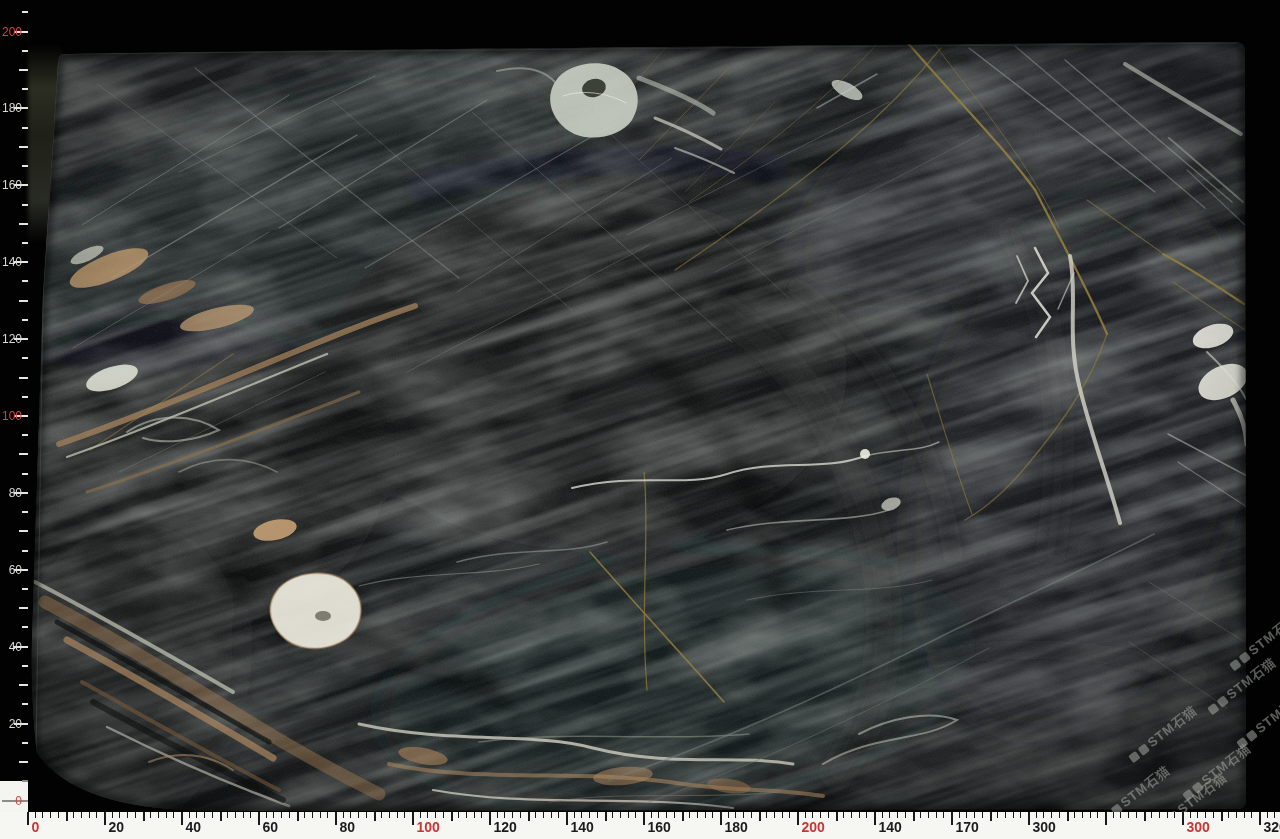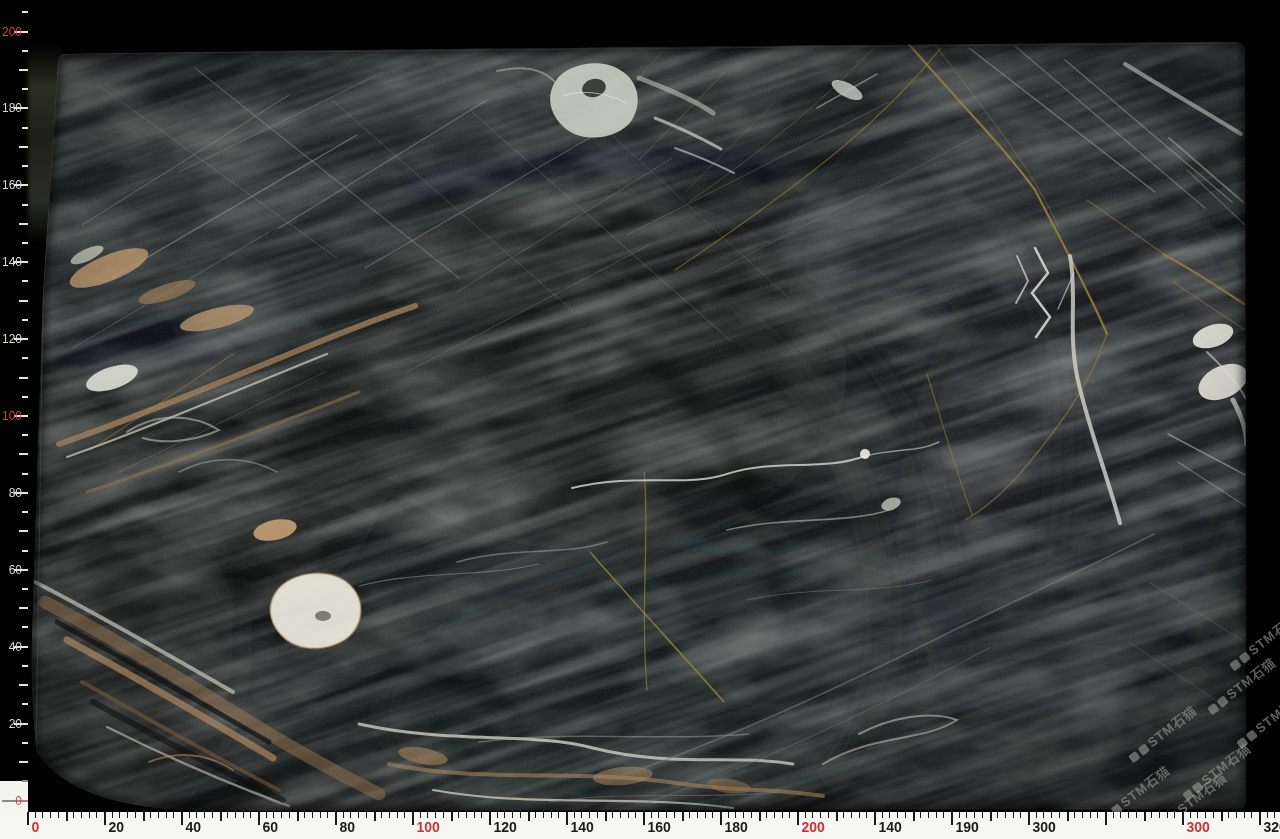--- a/index.html
+++ b/index.html
@@ -493,20 +493,20 @@
       <div class="hlabel" style="left: 185.5px; color: rgb(28, 28, 28);">40</div>
       <div class="hlabel" style="left: 262.5px; color: rgb(28, 28, 28);">60</div>
       <div class="hlabel" style="left: 339.5px; color: rgb(28, 28, 28);">80</div>
       <div class="hlabel" style="left: 416.5px; color: rgb(204, 52, 52);">100</div>
       <div class="hlabel" style="left: 493.5px; color: rgb(28, 28, 28);">120</div>
       <div class="hlabel" style="left: 570.5px; color: rgb(28, 28, 28);">140</div>
       <div class="hlabel" style="left: 647.5px; color: rgb(28, 28, 28);">160</div>
       <div class="hlabel" style="left: 724.5px; color: rgb(28, 28, 28);">180</div>
       <div class="hlabel" style="left: 801.5px; color: rgb(204, 52, 52);">200</div>
       <div class="hlabel" style="left: 878.5px; color: rgb(28, 28, 28);">140</div>
-      <div class="hlabel" style="left: 955.5px; color: rgb(28, 28, 28);">190</div>
+      <div class="hlabel" style="left: 955.5px; color: rgb(28, 28, 28);">170</div>
       <div class="hlabel" style="left: 1032.5px; color: rgb(28, 28, 28);">300</div>
       <div class="hlabel" style="left: 1109.5px; color: rgb(28, 28, 28); margin-top: 40px;">280</div>
       <div class="hlabel" style="left: 1186.5px; color: rgb(204, 52, 52);">300</div>
       <div class="hlabel" style="left: 1263.5px; color: rgb(28, 28, 28);">320</div>
     </div>
 
 </div>
 
 </body></html>

